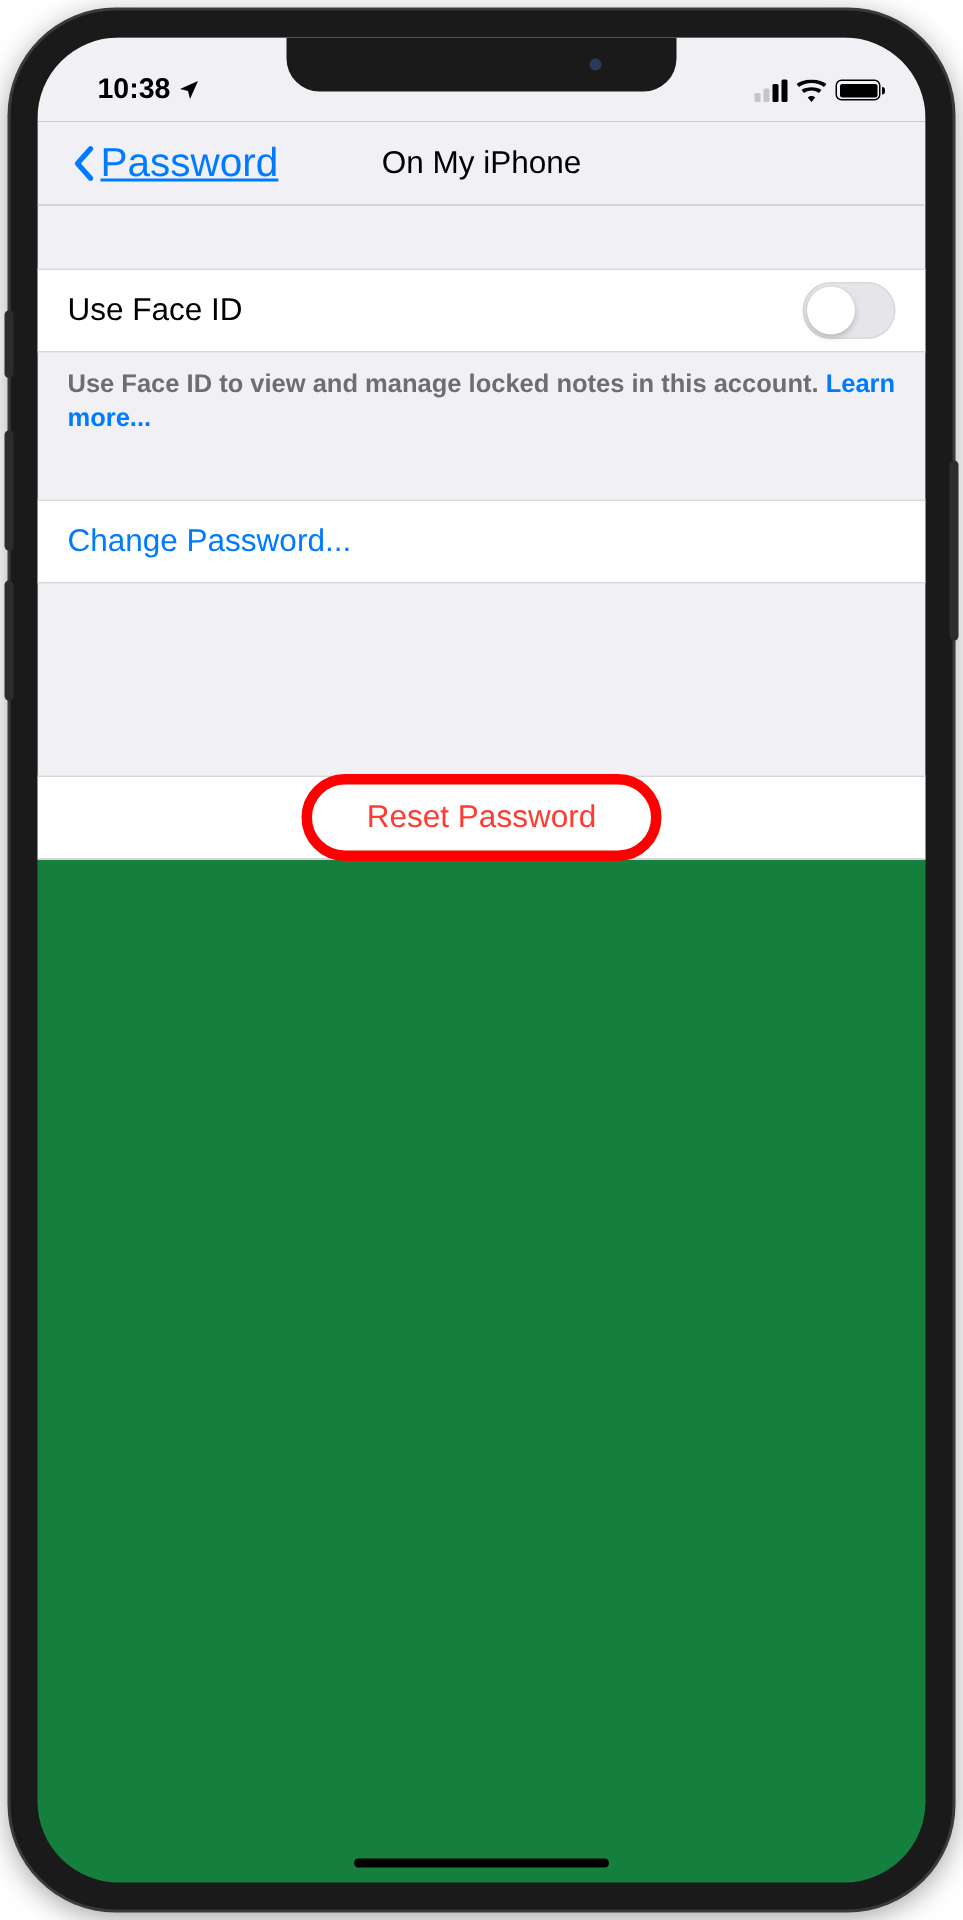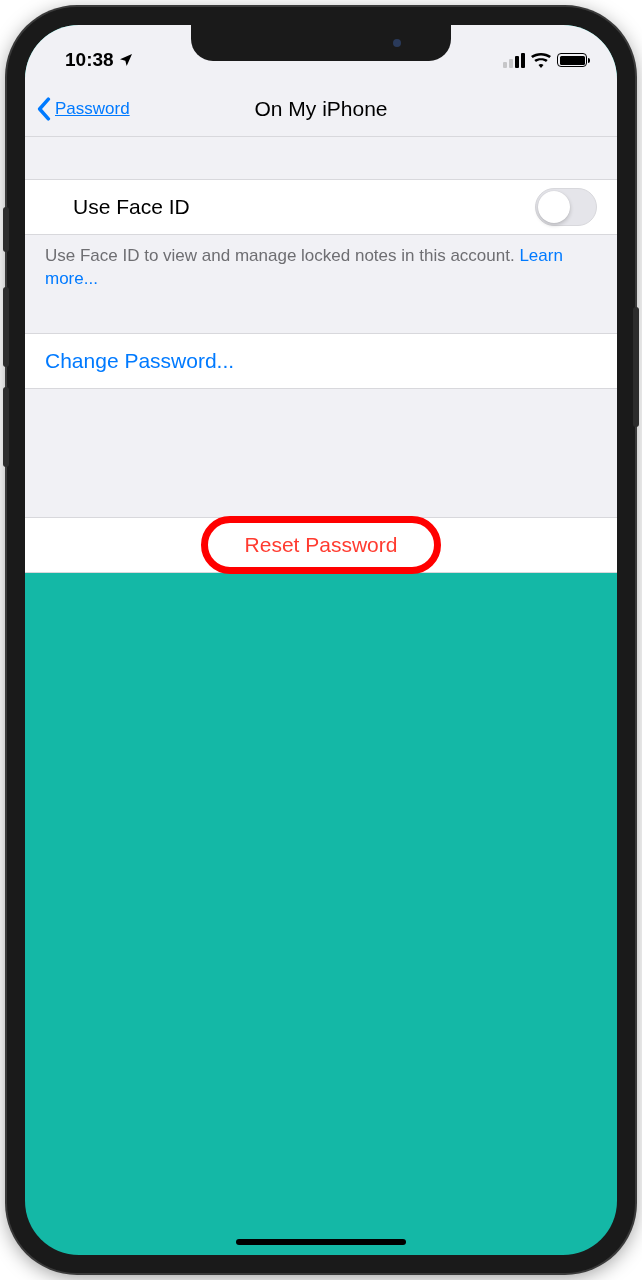--- a/index.html
+++ b/index.html
@@ -32,21 +32,21 @@
       background: #2c2c2c;
       border-radius: 4px;
     }
     .btn-left-1 { left: -4px; top: 200px; width: 6px; height: 45px; }
     .btn-left-2 { left: -4px; top: 280px; width: 6px; height: 80px; }
     .btn-left-3 { left: -4px; top: 380px; width: 6px; height: 80px; }
     .btn-right { right: -4px; top: 300px; width: 6px; height: 120px; }
     .screen {
       width: 100%;
       height: 100%;
-      background: #14b8a6;
+      background: #15803d;
       border-radius: 54px;
       overflow: hidden;
       position: relative;
     }
     .notch {
       position: absolute;
       top: 0;
       left: 50%;
       transform: translateX(-50%);
       width: 260px;
@@ -135,23 +135,23 @@
       padding: 0 12px;
       background: #f1f1f5;
       border-bottom: 1px solid #d8d8dc;
       position: relative;
     }
     .back-button {
       display: flex;
       align-items: center;
       gap: 4px;
       color: #007aff;
-      font-size: 17px;
-      position: absolute;
-      left: 12px;
+      font-size: 27px;
+      position: absolute;
+      left: 24px;
     }
     .back-label {
       text-decoration: underline;
     }
     .nav-title {
       font-size: 21px;
       font-weight: 400;
       color: #000;
       margin: 0 auto;
     }
@@ -171,21 +171,20 @@
       border-bottom: 1px solid #d8d8dc;
       display: flex;
       align-items: center;
       padding: 0 20px;
       min-height: 56px;
       font-size: 21px;
     }
     .cell-label {
       flex: 1;
       color: #000;
-      margin-left: 28px;
     }
     .cell-link {
       color: #007aff;
       text-align: center;
     }
     .cell-center {
       justify-content: center;
       position: relative;
     }
     .toggle {
@@ -204,20 +203,21 @@
       height: 32px;
       background: #fff;
       border-radius: 50%;
       box-shadow: 0 2px 4px rgba(0,0,0,0.2), 0 0 1px rgba(0,0,0,0.1);
     }
     .footer-text {
       padding: 10px 12px 0 20px;
       font-size: 17px;
       line-height: 1.35;
       color: #6e6e72;
+      font-weight: bold;
     }
     .footer-text .link {
       color: #007aff;
     }
     .reset-label {
       color: #ff3b30;
       font-size: 21px;
     }
     .highlight-ring {
       position: absolute;

